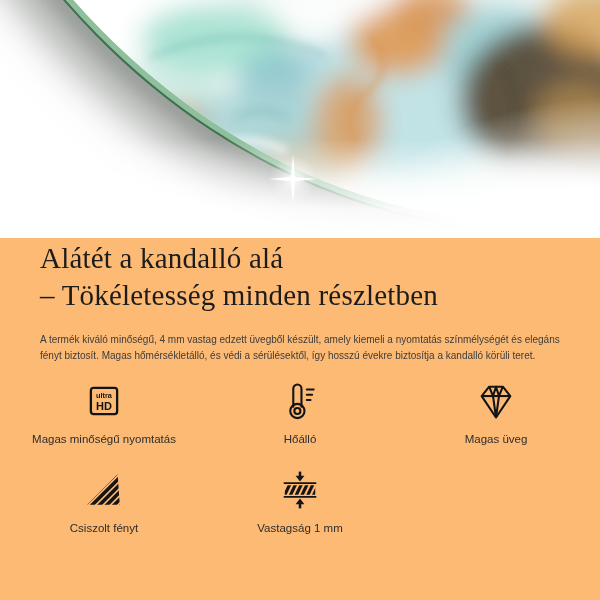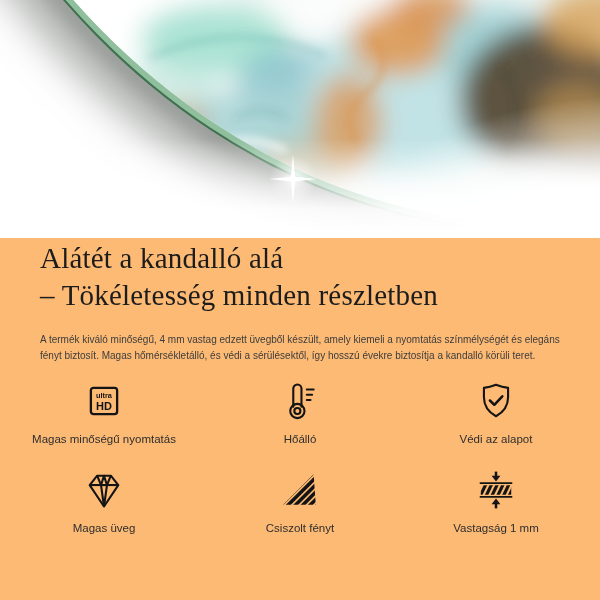--- a/index.html
+++ b/index.html
@@ -193,29 +193,20 @@
           <circle cx="17.5" cy="29.5" r="6.8"></circle>
           <circle cx="17.5" cy="29.5" r="2.9"></circle>
           <line x1="26.5" y1="9" x2="33" y2="9"></line>
           <line x1="26.5" y1="14" x2="31.5" y2="14"></line>
           <line x1="26.5" y1="19" x2="30" y2="19"></line>
         </svg>
       </div>
       <div class="feature-label">Hőálló</div>
     </div>
 
-    <div class="feature">
-      <div class="icon-box">
-        <svg width="42" height="42" viewBox="0 0 40 40" fill="none" stroke-width="2" stroke-linejoin="round">
-          <path d="M20,4.5 C24,6 28,7 31.5,7.5 L31.5,16.5 C31.5,25.2 27.2,30.6 20,34.5 C12.8,30.6 8.5,25.2 8.5,16.5 L8.5,7.5 C12,7 16,6 20,4.5 Z"></path>
-          <path d="M14.2,19.5 L18.4,23.6 L26,15.5" stroke-width="2.4" stroke-linecap="round"></path>
-        </svg>
-      </div>
-      <div class="feature-label">Védi az alapot</div>
-    </div>
 
     <div class="feature">
       <div class="icon-box">
         <svg width="44" height="44" viewBox="0 0 40 40" fill="none" stroke-width="1.9" stroke-linejoin="round">
           <path d="M7,15.5 L13.8,7 L26.2,7 L33,15.5 L20,35 Z"></path>
           <path d="M7,15.5 L33,15.5"></path>
           <path d="M13.8,7 L17.3,15.5 L20,7 L22.7,15.5 L26.2,7"></path>
           <path d="M17.3,15.5 L20,35 M22.7,15.5 L20,35"></path>
         </svg>
       </div>

